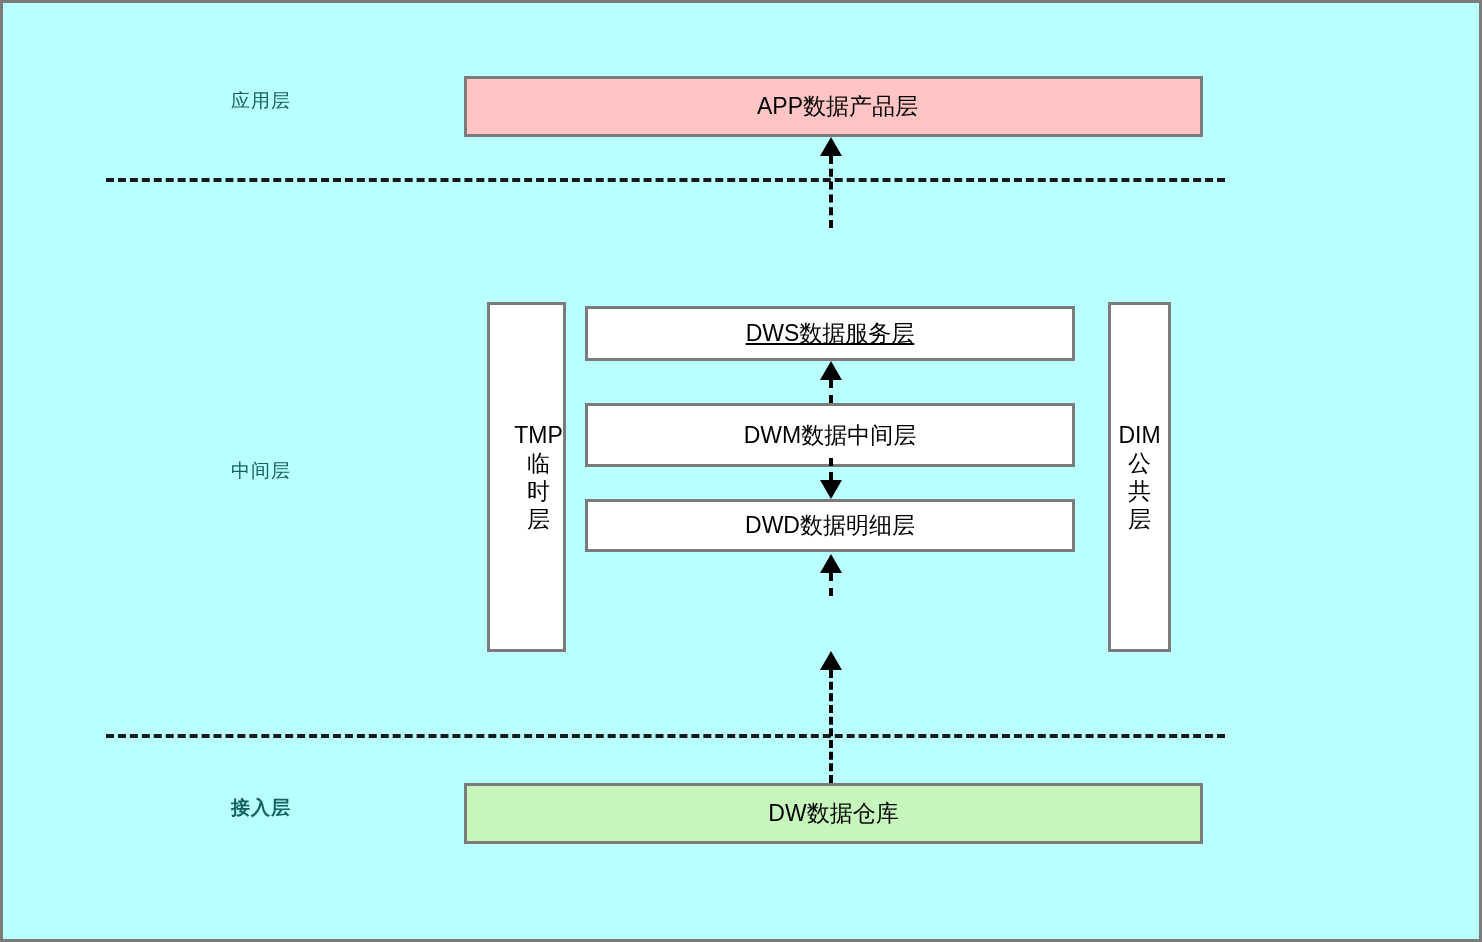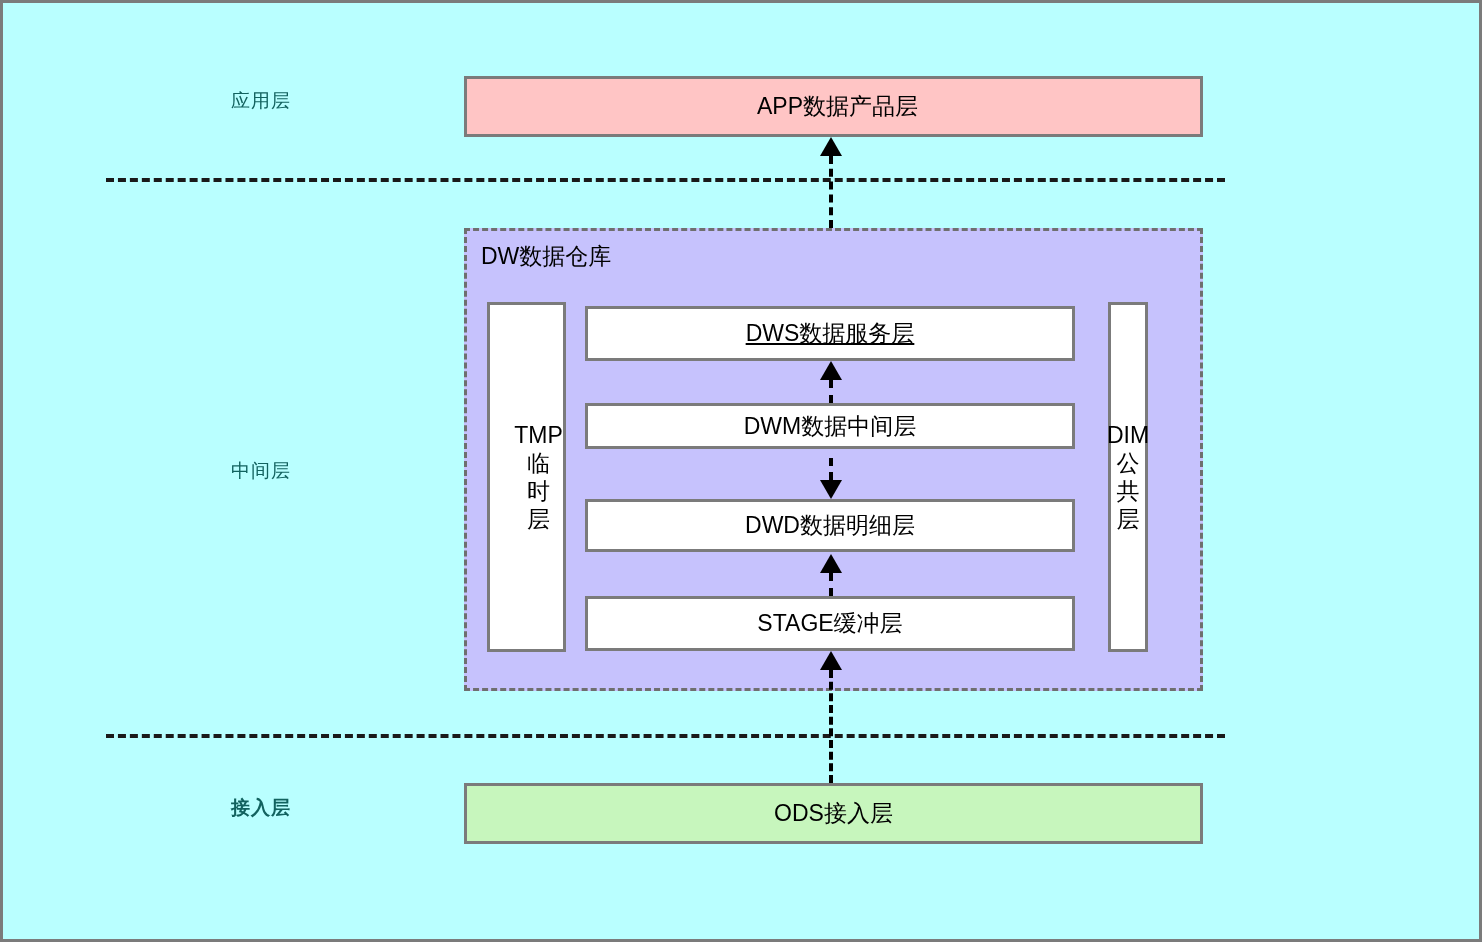--- a/index.html
+++ b/index.html
@@ -123,68 +123,62 @@
   <div class="separator" style="left:103px; top:175px; width:1119px;"></div>
   <div class="separator" style="left:103px; top:731px; width:1119px;"></div>
 
   <div class="layer-box layer-app" style="left:461px; top:73px; width:739px; height:61px;">
     <span>APP数据产品层</span>
   </div>
 
   <div class="arrow" style="left:826px; top:153px; height:72px;"></div>
   <div class="arrowhead up" style="left:817px; top:134px;"></div>
 
-  <div class="dw-container" style="left:461px; top:225px; width:739px; height:463px;">
-    <div class="dw-title">DW数据仓库</div>
-  </div>
 
   <div class="inner-box vertical" style="left:484px; top:299px; width:79px; height:350px;padding-left:28px;">
     <span class="vtext">
       <span>TMP</span>
       <span>临</span>
       <span>时</span>
       <span>层</span>
     </span>
   </div>
 
-  <div class="inner-box vertical" style="left:1105px; top:299px; width:40px; height:350px;">
+  <div class="inner-box vertical" style="left:1105px; top:299px; width:63px; height:350px;">
     <span class="vtext">
       <span>DIM</span>
       <span>公</span>
       <span>共</span>
       <span>层</span>
     </span>
   </div>
 
   <div class="inner-box" style="left:582px; top:303px; width:490px; height:55px;text-decoration:underline;">
     <span>DWS数据服务层</span>
   </div>
 
   <div class="arrow" style="left:826px; top:377px; height:23px;"></div>
   <div class="arrowhead up" style="left:817px; top:358px;"></div>
 
-  <div class="inner-box" style="left:582px; top:400px; width:490px; height:46px;">
+  <div class="inner-box" style="left:582px; top:400px; width:490px; height:64px;">
     <span>DWM数据中间层</span>
   </div>
 
   <div class="arrow" style="left:826px; top:455px; height:22px;"></div>
   <div class="arrowhead down" style="left:817px; top:477px;"></div>
 
   <div class="inner-box" style="left:582px; top:496px; width:490px; height:53px;align-items:center;">
     <span>DWD数据明细层</span>
   </div>
 
   <div class="arrow" style="left:826px; top:570px; height:23px;"></div>
   <div class="arrowhead up" style="left:817px; top:551px;"></div>
 
-  <div class="inner-box" style="left:582px; top:593px; width:490px; height:55px;">
-    <span>STAGE缓冲层</span>
-  </div>
 
   <div class="arrow" style="left:826px; top:780px; height:-0px;"></div>
   <div class="arrow" style="left:826px; top:667px; height:113px;"></div>
   <div class="arrowhead up" style="left:817px; top:648px;"></div>
 
   <div class="layer-box layer-ods" style="left:461px; top:780px; width:739px; height:61px;">
-    <span>ODS接入层</span>
+    <span>DW数据仓库</span>
   </div>
 
 </div>
 
 </body></html>

